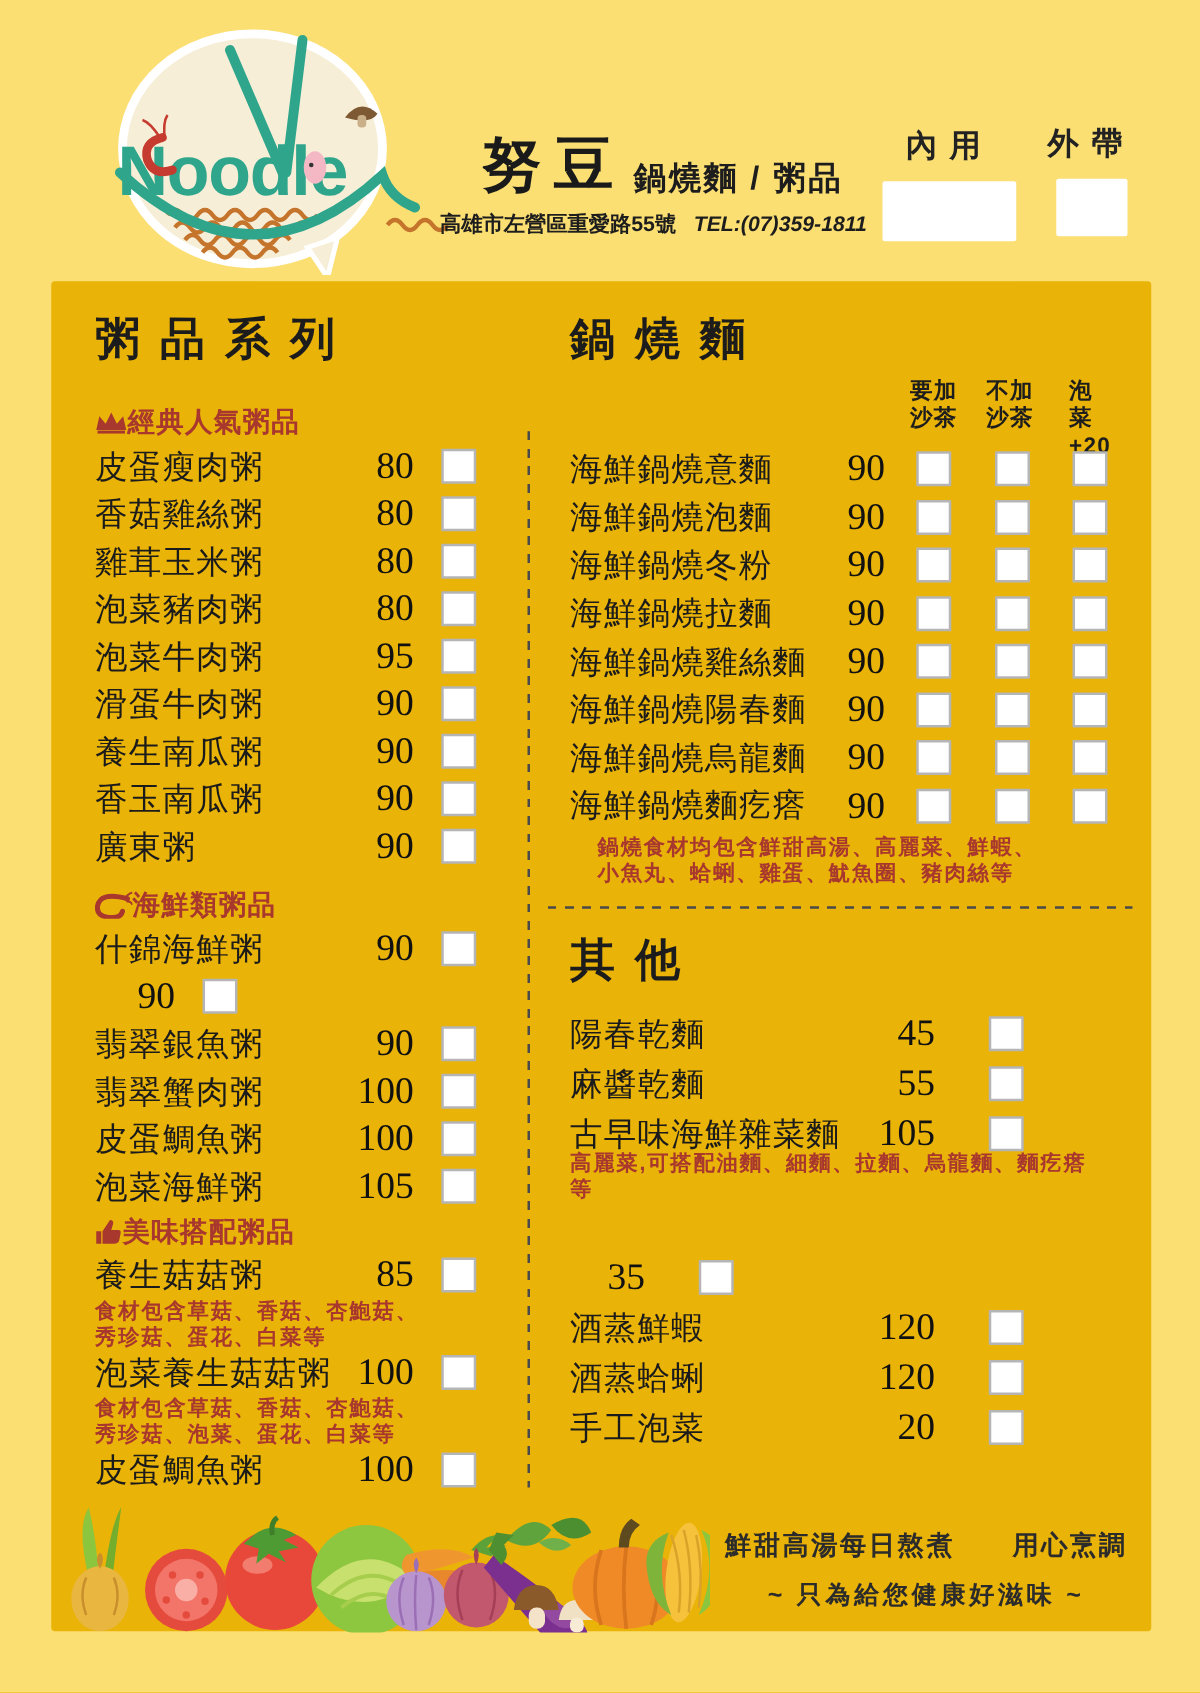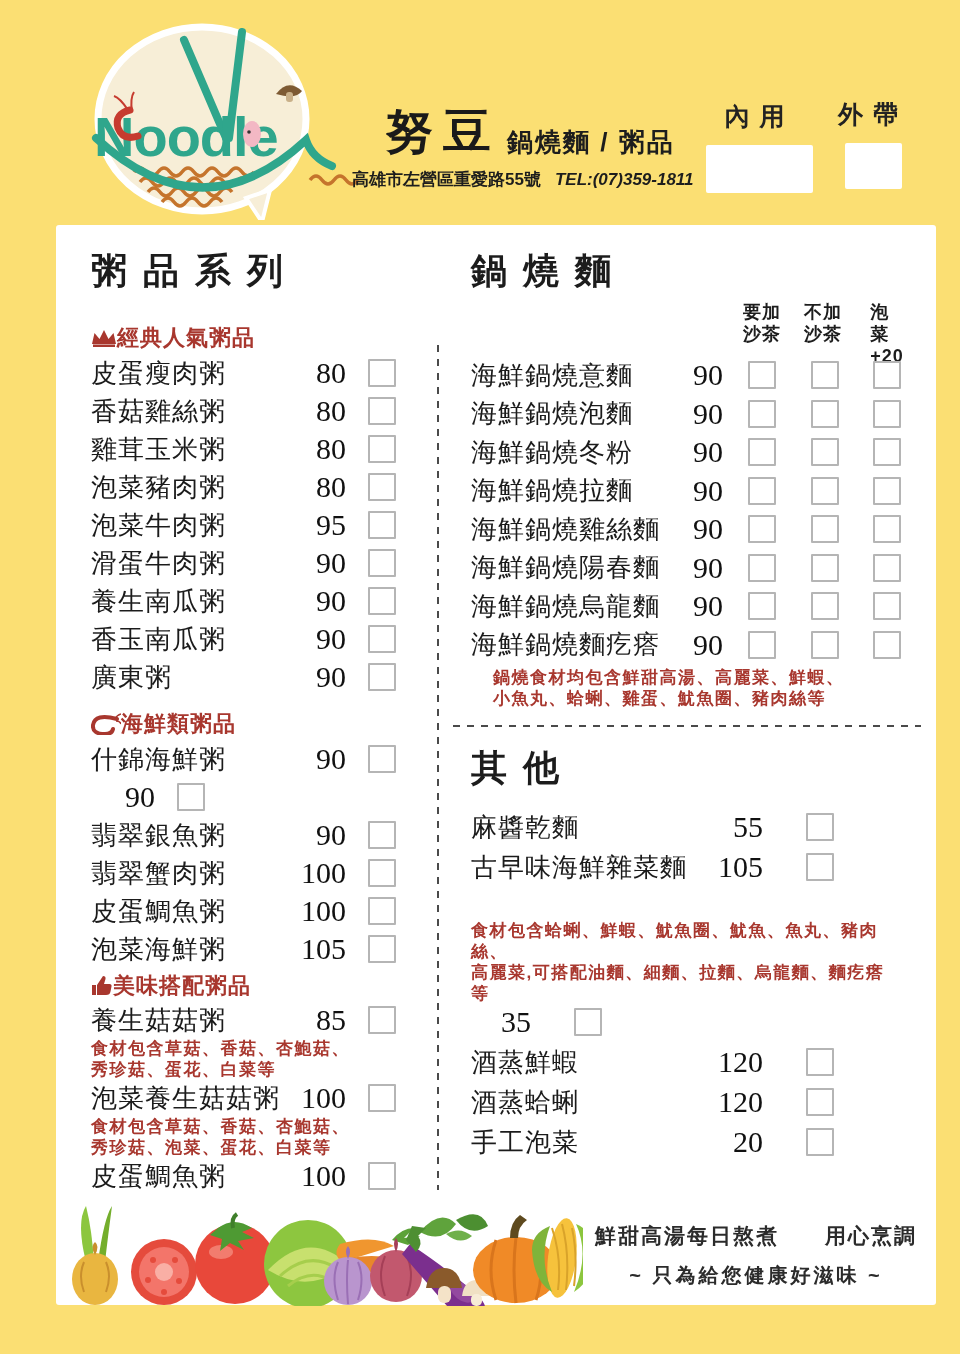--- a/index.html
+++ b/index.html
@@ -21,21 +21,21 @@
   .tel { font-style:italic; margin-left:14px; }
   .order-opt { position:absolute; text-align:center; }
   .order-opt .opt-label { font-size:25px; font-weight:bold; letter-spacing:10px; color:#222; margin-bottom:12px; }
   .opt-box { background:#fff; border-radius:2px; }
   .opt-dinein { left:706px; top:100px; }
   .opt-dinein .opt-box { width:107px; height:48px; }
   .opt-takeout { left:838px; top:98px; }
   .opt-takeout .opt-box { width:57px; height:46px; margin:0 auto; }
 
   
-  .card { position:absolute; left:56px; top:225px; width:880px; height:1080px; background:#ffffff; border-radius:3px; }
+  .card { position:absolute; left:41px; top:225px; width:880px; height:1080px; background:#eab308; border-radius:3px; }
 
   .col-title { font-size:36px; font-weight:bold; letter-spacing:16px; color:#1c1c1c; white-space:nowrap; }
 
   
   .congee-col { position:absolute; left:35px; top:22px; width:305px; }
   .congee-col .col-title { margin-bottom:26px; }
   .sec-header { display:flex; align-items:center; gap:0; height:32px; color:#A8372E; font-size:22px; font-weight:bold; letter-spacing:1px; }
   .sec2 { margin-top:12px; }
   .sec3 { margin-top:2px; }
   .crow { display:flex; align-items:center; height:38px; }
@@ -409,36 +409,40 @@
       <div class="inote">鍋燒食材均包含鮮甜高湯、高麗菜、鮮蝦、</div>
       <div class="inote">小魚丸、蛤蜊、雞蛋、魷魚圈、豬肉絲等</div>
     </div>
 
     <div class="hdash"></div>
 
     <div class="otitle col-title">其他</div>
 
     <div class="orows1">
 
+        <div class="orow">
+          <span class="iname">陽春乾麵</span>
+          <span class="iprice">45</span>
+          <span class="cbox"></span>
+        </div>
 
         <div class="orow">
           <span class="iname">麻醬乾麵</span>
           <span class="iprice">55</span>
           <span class="cbox"></span>
         </div>
 
         <div class="orow">
           <span class="iname">古早味海鮮雜菜麵</span>
           <span class="iprice">105</span>
           <span class="cbox"></span>
         </div>
       </div>
 
     <div class="onote">
-      <div class="inote">食材包含蛤蜊、鮮蝦、魷魚圈、魷魚、魚丸、豬肉絲、</div>
       <div class="inote">高麗菜,可搭配油麵、細麵、拉麵、烏龍麵、麵疙瘩等</div>
     </div>
 
     <div class="orows2">
 
         <div class="orow">
           <span class="iprice">35</span>
           <span class="cbox"></span>
         </div>
 

